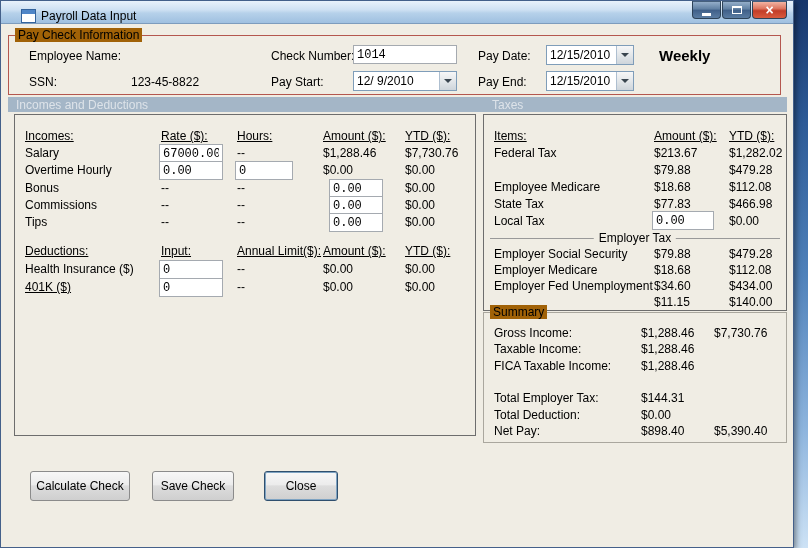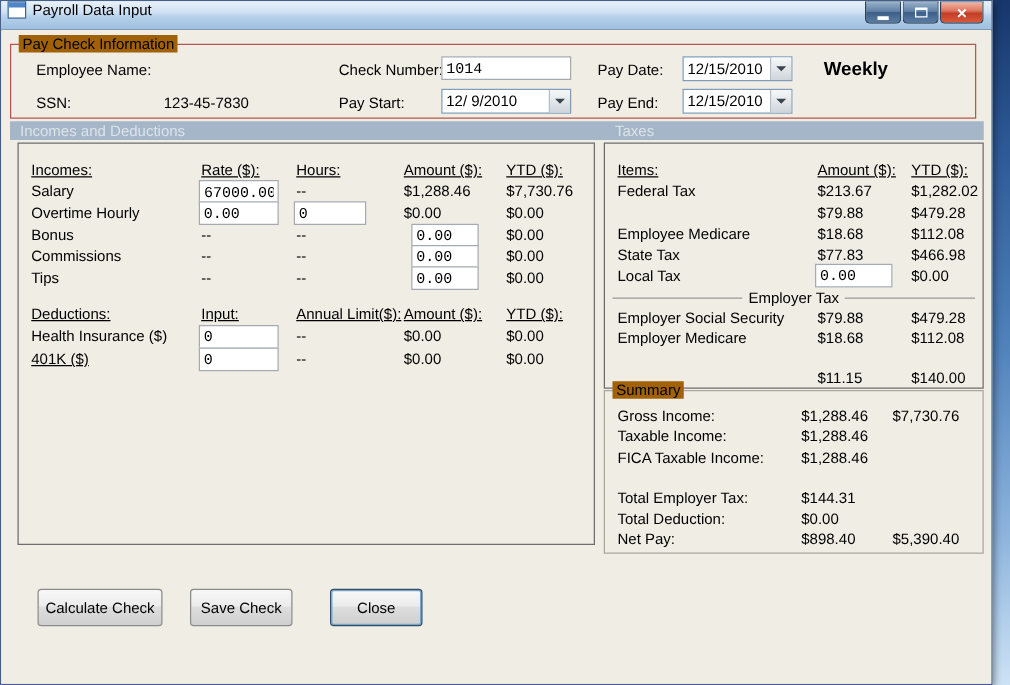--- a/index.html
+++ b/index.html
@@ -6,21 +6,21 @@
   html,body{width:808px;height:548px;overflow:hidden}
   body{
     font-family:"Liberation Sans",sans-serif;font-size:12px;color:#000;
     background:linear-gradient(180deg,#17366b 0%,#2d5a96 22%,#4f81ba 50%,#8db4dd 78%,#cde2f5 100%);
     position:relative;
   }
   .window{position:absolute;left:0;top:0;width:794px;height:548px;background:#f0ede4;
     border:1px solid #44608a;box-shadow:2px 2px 6px rgba(0,0,0,.45)}
   .titlebar{position:absolute;left:0;top:0;width:792px;height:23px;
     background:linear-gradient(180deg,#e9f2fb 0%,#cfe1f3 40%,#b6d1ea 55%,#9fc0e0 100%);
-    border-bottom:1px solid #7d9cbd;display:flex;align-items:flex-start;gap:5px;padding:0 5px}
+    border-bottom:1px solid #7d9cbd;display:flex;align-items:flex-end;gap:5px;padding:0 20px}
   .app-icon{width:15px;height:14px;background:#fff;border:1px solid #33639c;position:relative;flex:0 0 auto}
   .app-icon::before{content:"";position:absolute;left:0;top:0;right:0;height:4px;background:#4f86c8}
   .title-text{font-size:12px;color:#000;white-space:nowrap}
   .winbtns{position:absolute;right:6px;top:0;display:flex;gap:1px}
   .winbtn{height:18px;border:1px solid #2d4257;border-top:1px solid #5a7globe;border-top-color:#46607c;
     border-radius:0 0 4px 4px;display:flex;align-items:center;justify-content:center;cursor:default}
   .winbtn.minb,.winbtn.maxb{width:29px;background:linear-gradient(180deg,#94aec9 0%,#5f7fa2 45%,#3f5f88 50%,#5a7ca2 100%)}
   .winbtn.closeb{width:35px;background:linear-gradient(180deg,#f2b3a2 0%,#de7862 40%,#c23d28 55%,#d95b3e 100%)}
   .glyph-min{width:9px;height:3px;background:#fff;margin-top:8px}
   .glyph-max{width:10px;height:8px;border:1px solid #fff;border-top-width:2px;background:transparent}
@@ -115,21 +115,21 @@
       <div class="combo" style="left:537px;top:9px;width:88px;height:20px">
         <span class="combo-text">12/15/2010</span>
         <span class="combo-btn">
             <span class="arrow-down"></span>
           </span>
       </div>
 
       <span class="freq" style="left:650px;top:11px">Weekly</span>
 
       <span class="pc-label" style="left:20px;top:39px">SSN:</span>
-      <span class="pc-label" style="left:122px;top:39px">123-45-7830</span>
+      <span class="pc-label" style="left:122px;top:39px">123-45-8822</span>
 
       <span class="pc-label" style="left:262px;top:39px">Pay Start:</span>
       <div class="combo" style="left:344px;top:35px;width:104px;height:20px">
         <span class="combo-text">12/ 9/2010</span>
         <span class="combo-btn">
             <span class="arrow-down"></span>
           </span>
       </div>
 
       <span class="pc-label" style="left:469px;top:39px">Pay End:</span>
@@ -259,20 +259,25 @@
       <div class="row" style="top:132px">
         <span class="cell t-name">Employer Social Security</span>
         <span class="cell t-amt">$79.88</span>
         <span class="cell t-ytd">$479.28</span>
       </div>
       <div class="row" style="top:148px">
         <span class="cell t-name">Employer Medicare</span>
         <span class="cell t-amt">$18.68</span>
         <span class="cell t-ytd">$112.08</span>
       </div>
+      <div class="row" style="top:164px">
+        <span class="cell t-name">Employer Fed Unemployment</span>
+        <span class="cell t-amt">$34.60</span>
+        <span class="cell t-ytd">$434.00</span>
+      </div>
       <div class="row" style="top:180px">
         <span class="cell t-amt">$11.15</span>
         <span class="cell t-ytd">$140.00</span>
       </div>
     </div>
 
     <div class="groupbox summary-group">
       <span class="gb-title">Summary</span>
 
       <div class="row" style="top:13px">

